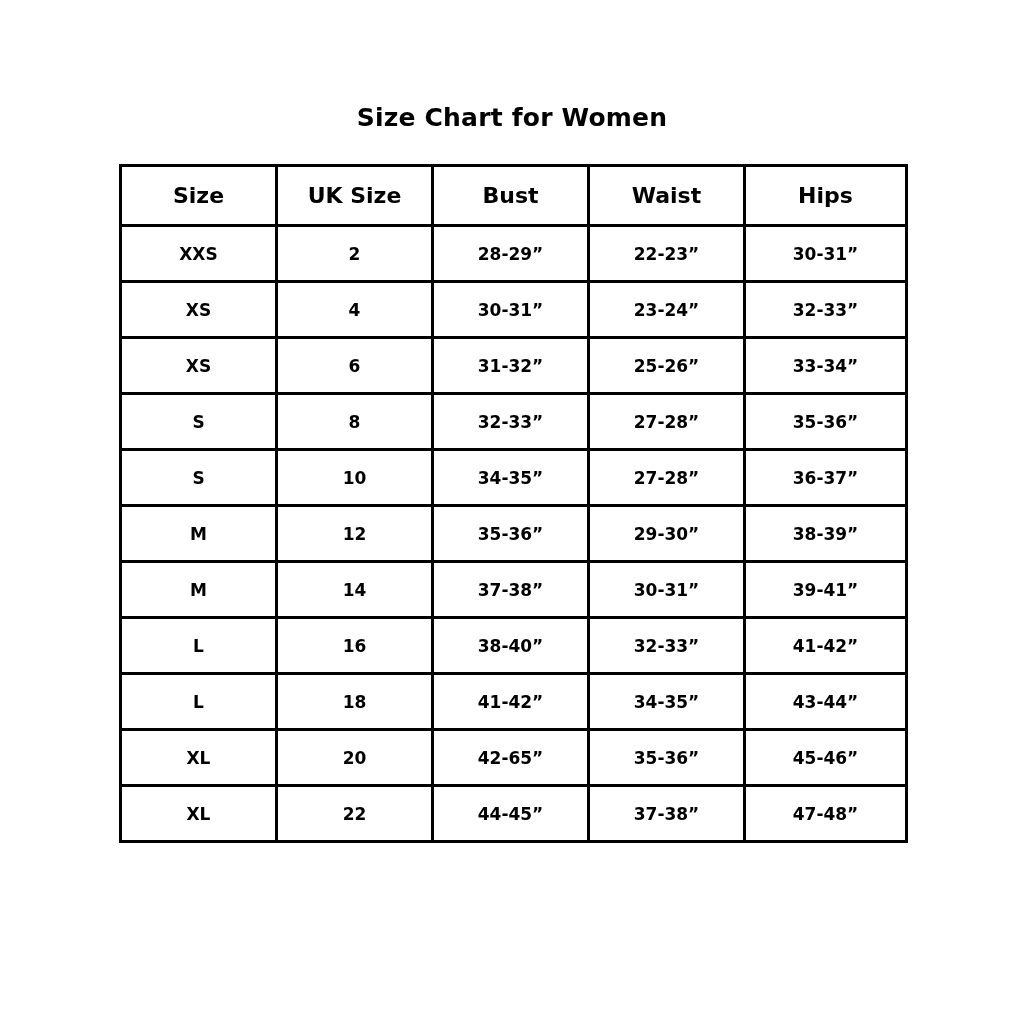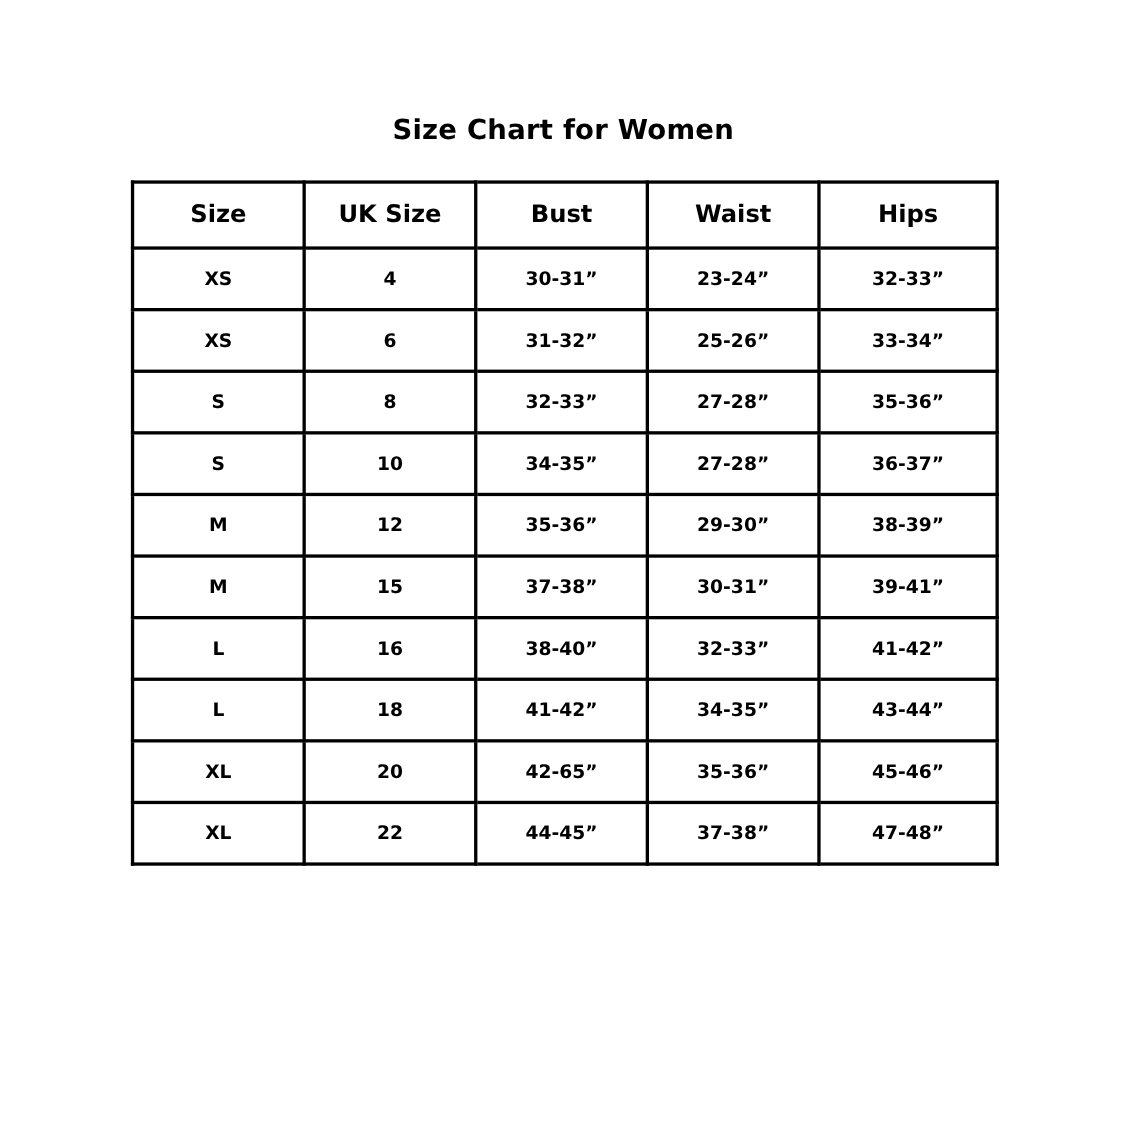--- a/index.html
+++ b/index.html
@@ -82,20 +82,27 @@
         <tr>
           <th>Size</th>
           <th>UK Size</th>
           <th>Bust</th>
           <th>Waist</th>
           <th>Hips</th>
         </tr>
       </thead>
       <tbody>
         <tr>
+          <td>XXS</td>
+          <td>2</td>
+          <td>28-29”</td>
+          <td>22-23”</td>
+          <td>30-31”</td>
+        </tr>
+        <tr>
           <td>XS</td>
           <td>4</td>
           <td>30-31”</td>
           <td>23-24”</td>
           <td>32-33”</td>
         </tr>
         <tr>
           <td>XS</td>
           <td>6</td>
           <td>31-32”</td>
@@ -118,21 +125,21 @@
         </tr>
         <tr>
           <td>M</td>
           <td>12</td>
           <td>35-36”</td>
           <td>29-30”</td>
           <td>38-39”</td>
         </tr>
         <tr>
           <td>M</td>
-          <td>15</td>
+          <td>14</td>
           <td>37-38”</td>
           <td>30-31”</td>
           <td>39-41”</td>
         </tr>
         <tr>
           <td>L</td>
           <td>16</td>
           <td>38-40”</td>
           <td>32-33”</td>
           <td>41-42”</td>

